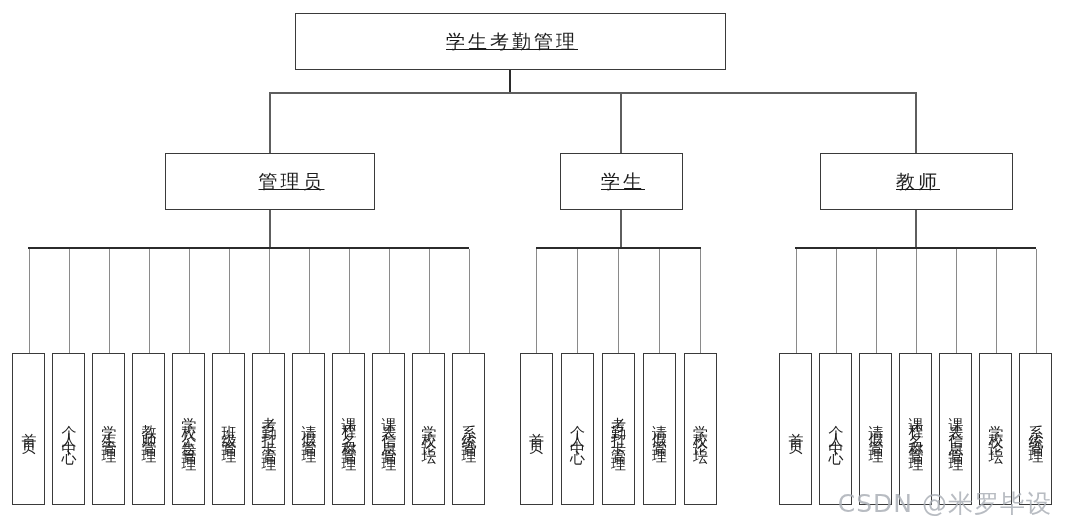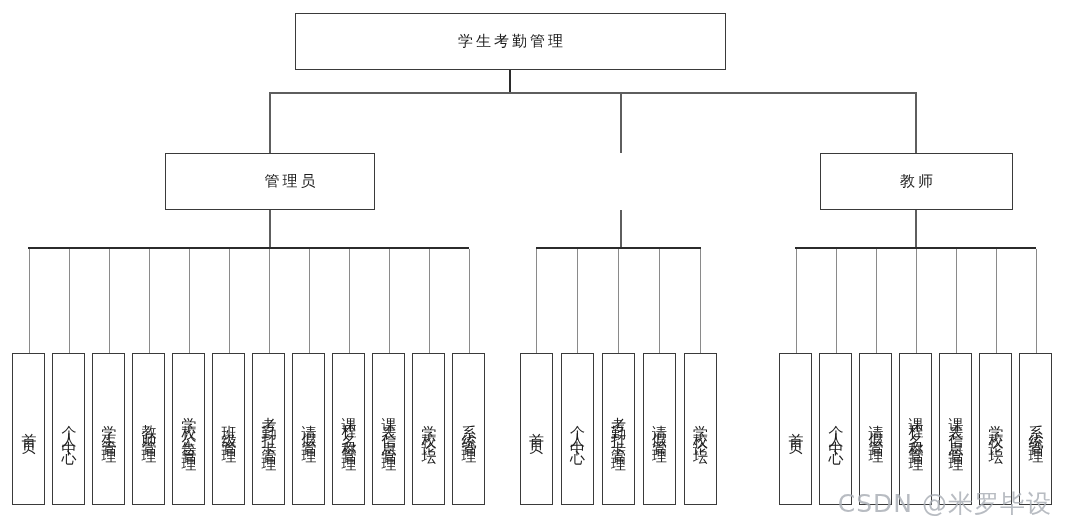--- a/index.html
+++ b/index.html
@@ -22,23 +22,24 @@
     position:absolute;
     background:#ffffff;
     border:1px solid var(--box-border);
     display:flex;
     align-items:center;
     justify-content:center;
     box-sizing:border-box;
     color:#1c1c1c;
   }
   .node.h{
-    font-size:15px;
+    font-size:19px;
     letter-spacing:3px;
     text-indent:3px; 
+    text-decoration:underline;
   }
   .leaf{
     position:absolute;
     width:33px;
     height:152px;
     background:#ffffff;
     border:1px solid var(--box-border);
     box-sizing:border-box;
     display:flex;
     align-items:center;
@@ -79,20 +80,23 @@
 
   <div class="vline root" style="left:509px;top:70px;height:23px;"></div>
   <div class="hline l1" style="left:269px;top:92px;width:648px;"></div>
   <div class="vline dark" style="left:269px;top:94px;height:59px;"></div>
   <div class="vline dark" style="left:620px;top:94px;height:59px;"></div>
   <div class="vline dark" style="left:915px;top:94px;height:59px;"></div>
 
   <div class="node h" style="left:165px;top:153px;width:210px;height:57px;padding-left:40px;">
     <span>管理员</span>
   </div>
+  <div class="node h" style="left:560px;top:153px;width:123px;height:57px;">
+    <span>学生</span>
+  </div>
   <div class="node h" style="left:820px;top:153px;width:193px;height:57px;">
     <span>教师</span>
   </div>
 
   <div id="generated">
       <div class="vline dark" style="left:269px;top:210px;height:37px;"></div>
       <div class="hline" style="left:28px;top:247px;width:441px;"></div>
       <div class="vline" style="left:28.5px;top:249px;height:104px;"></div>
       <div class="leaf" style="left:12px;top:353px;">
         <span>首页</span>

